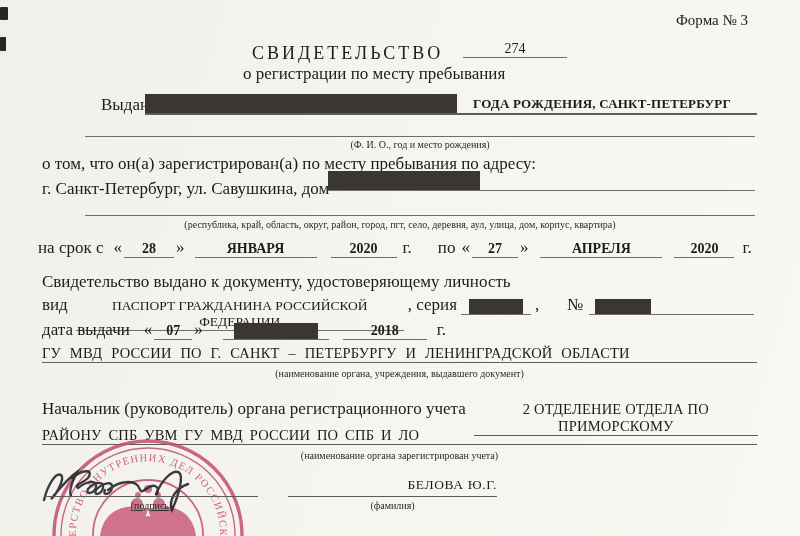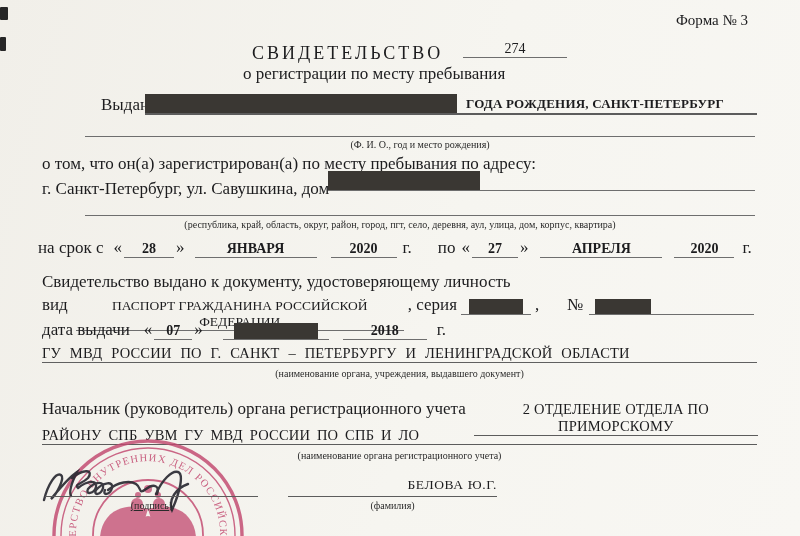--- a/index.html
+++ b/index.html
@@ -31,21 +31,21 @@
 
   <div class="abs" style="right:52px;top:12px;font-size:15px;">Форма № 3</div>
 
   <div class="abs" style="left:252px;top:43px;font-size:18px;letter-spacing:3px;">СВИДЕТЕЛЬСТВО</div>
   <div class="abs u" style="left:463px;top:41px;width:104px;font-size:14px;">274</div>
   <div class="abs t17" style="left:243px;top:64px;">о регистрации по месту пребывания</div>
 
   <div class="abs t17" style="left:101px;top:95px;">Выдано</div>
   <div class="abs" style="left:145px;top:94px;width:612px;border-bottom:2px solid #5c5c5c;display:flex;align-items:flex-end;">
     <span class="redact" style="width:312px;height:19px;"></span>
-    <span class="boldcaps" style="font-size:13px;padding-left:9px;line-height:19px;">ГОДА РОЖДЕНИЯ, САНКТ-ПЕТЕРБУРГ</span>
+    <span class="boldcaps" style="font-size:13px;padding-left:16px;line-height:19px;">ГОДА РОЖДЕНИЯ, САНКТ-ПЕТЕРБУРГ</span>
   </div>
 
   <div class="abs" style="left:85px;top:120px;width:670px;height:16px;border-bottom:1.5px solid #6e6e6e;"></div>
   <div class="abs cap" style="left:85px;top:139px;width:670px;">(Ф. И. О., год и место рождения)</div>
 
   <div class="abs t17" style="left:42px;top:154px;">о том, что он(а) зарегистрирован(а) по месту пребывания по адресу:</div>
 
   <div class="abs t17" style="left:42px;top:179px;">г. Санкт-Петербург, ул. Савушкина, дом</div>
   <div class="abs" style="left:328px;top:171px;width:427px;border-bottom:1.5px solid #6e6e6e;">
     <span class="redact" style="width:152px;height:19px;"></span>
@@ -98,21 +98,21 @@
   </div>
   <div class="abs cap" style="left:42px;top:368px;width:715px;">(наименование органа, учреждения, выдавшего документ)</div>
 
   <div class="abs row" style="left:42px;top:399px;width:716px;">
     <span class="t17">Начальник (руководитель) органа регистрационного учета</span>
     <span class="u caps-mid" style="flex:1;margin-left:8px;border-bottom-color:#5c5c5c;">2 ОТДЕЛЕНИЕ ОТДЕЛА  ПО ПРИМОРСКОМУ</span>
   </div>
   <div class="abs" style="left:42px;top:426px;width:715px;border-bottom:1.5px solid #5c5c5c;">
     <span class="caps-mid" style="word-spacing:3px;">РАЙОНУ СПБ УВМ  ГУ  МВД РОССИИ  ПО СПБ  И  ЛО</span>
   </div>
-  <div class="abs cap" style="left:42px;top:450px;width:715px;">(наименование органа регистрационного учета)</div>
+  <div class="abs cap" style="left:42px;top:450px;width:715px;">(наименование органа зарегистрирован учета)</div>
 
   <svg class="abs" style="left:50px;top:437px;" width="196" height="196" viewBox="0 0 196 196">
     <g stroke="#c2486f" fill="none" opacity="0.82">
       <circle cx="98" cy="98" r="94" stroke-width="3.4"></circle>
       <circle cx="98" cy="98" r="87" stroke-width="1.4"></circle>
       <circle cx="98" cy="98" r="55" stroke-width="1.8"></circle>
     </g>
     <defs>
       <path id="ringPath" d="M 47,147 A 72,72 0 1 1 149,147"></path>
       <path id="numPath" d="M 54,126 A 52,52 0 0 0 142,126"></path>

